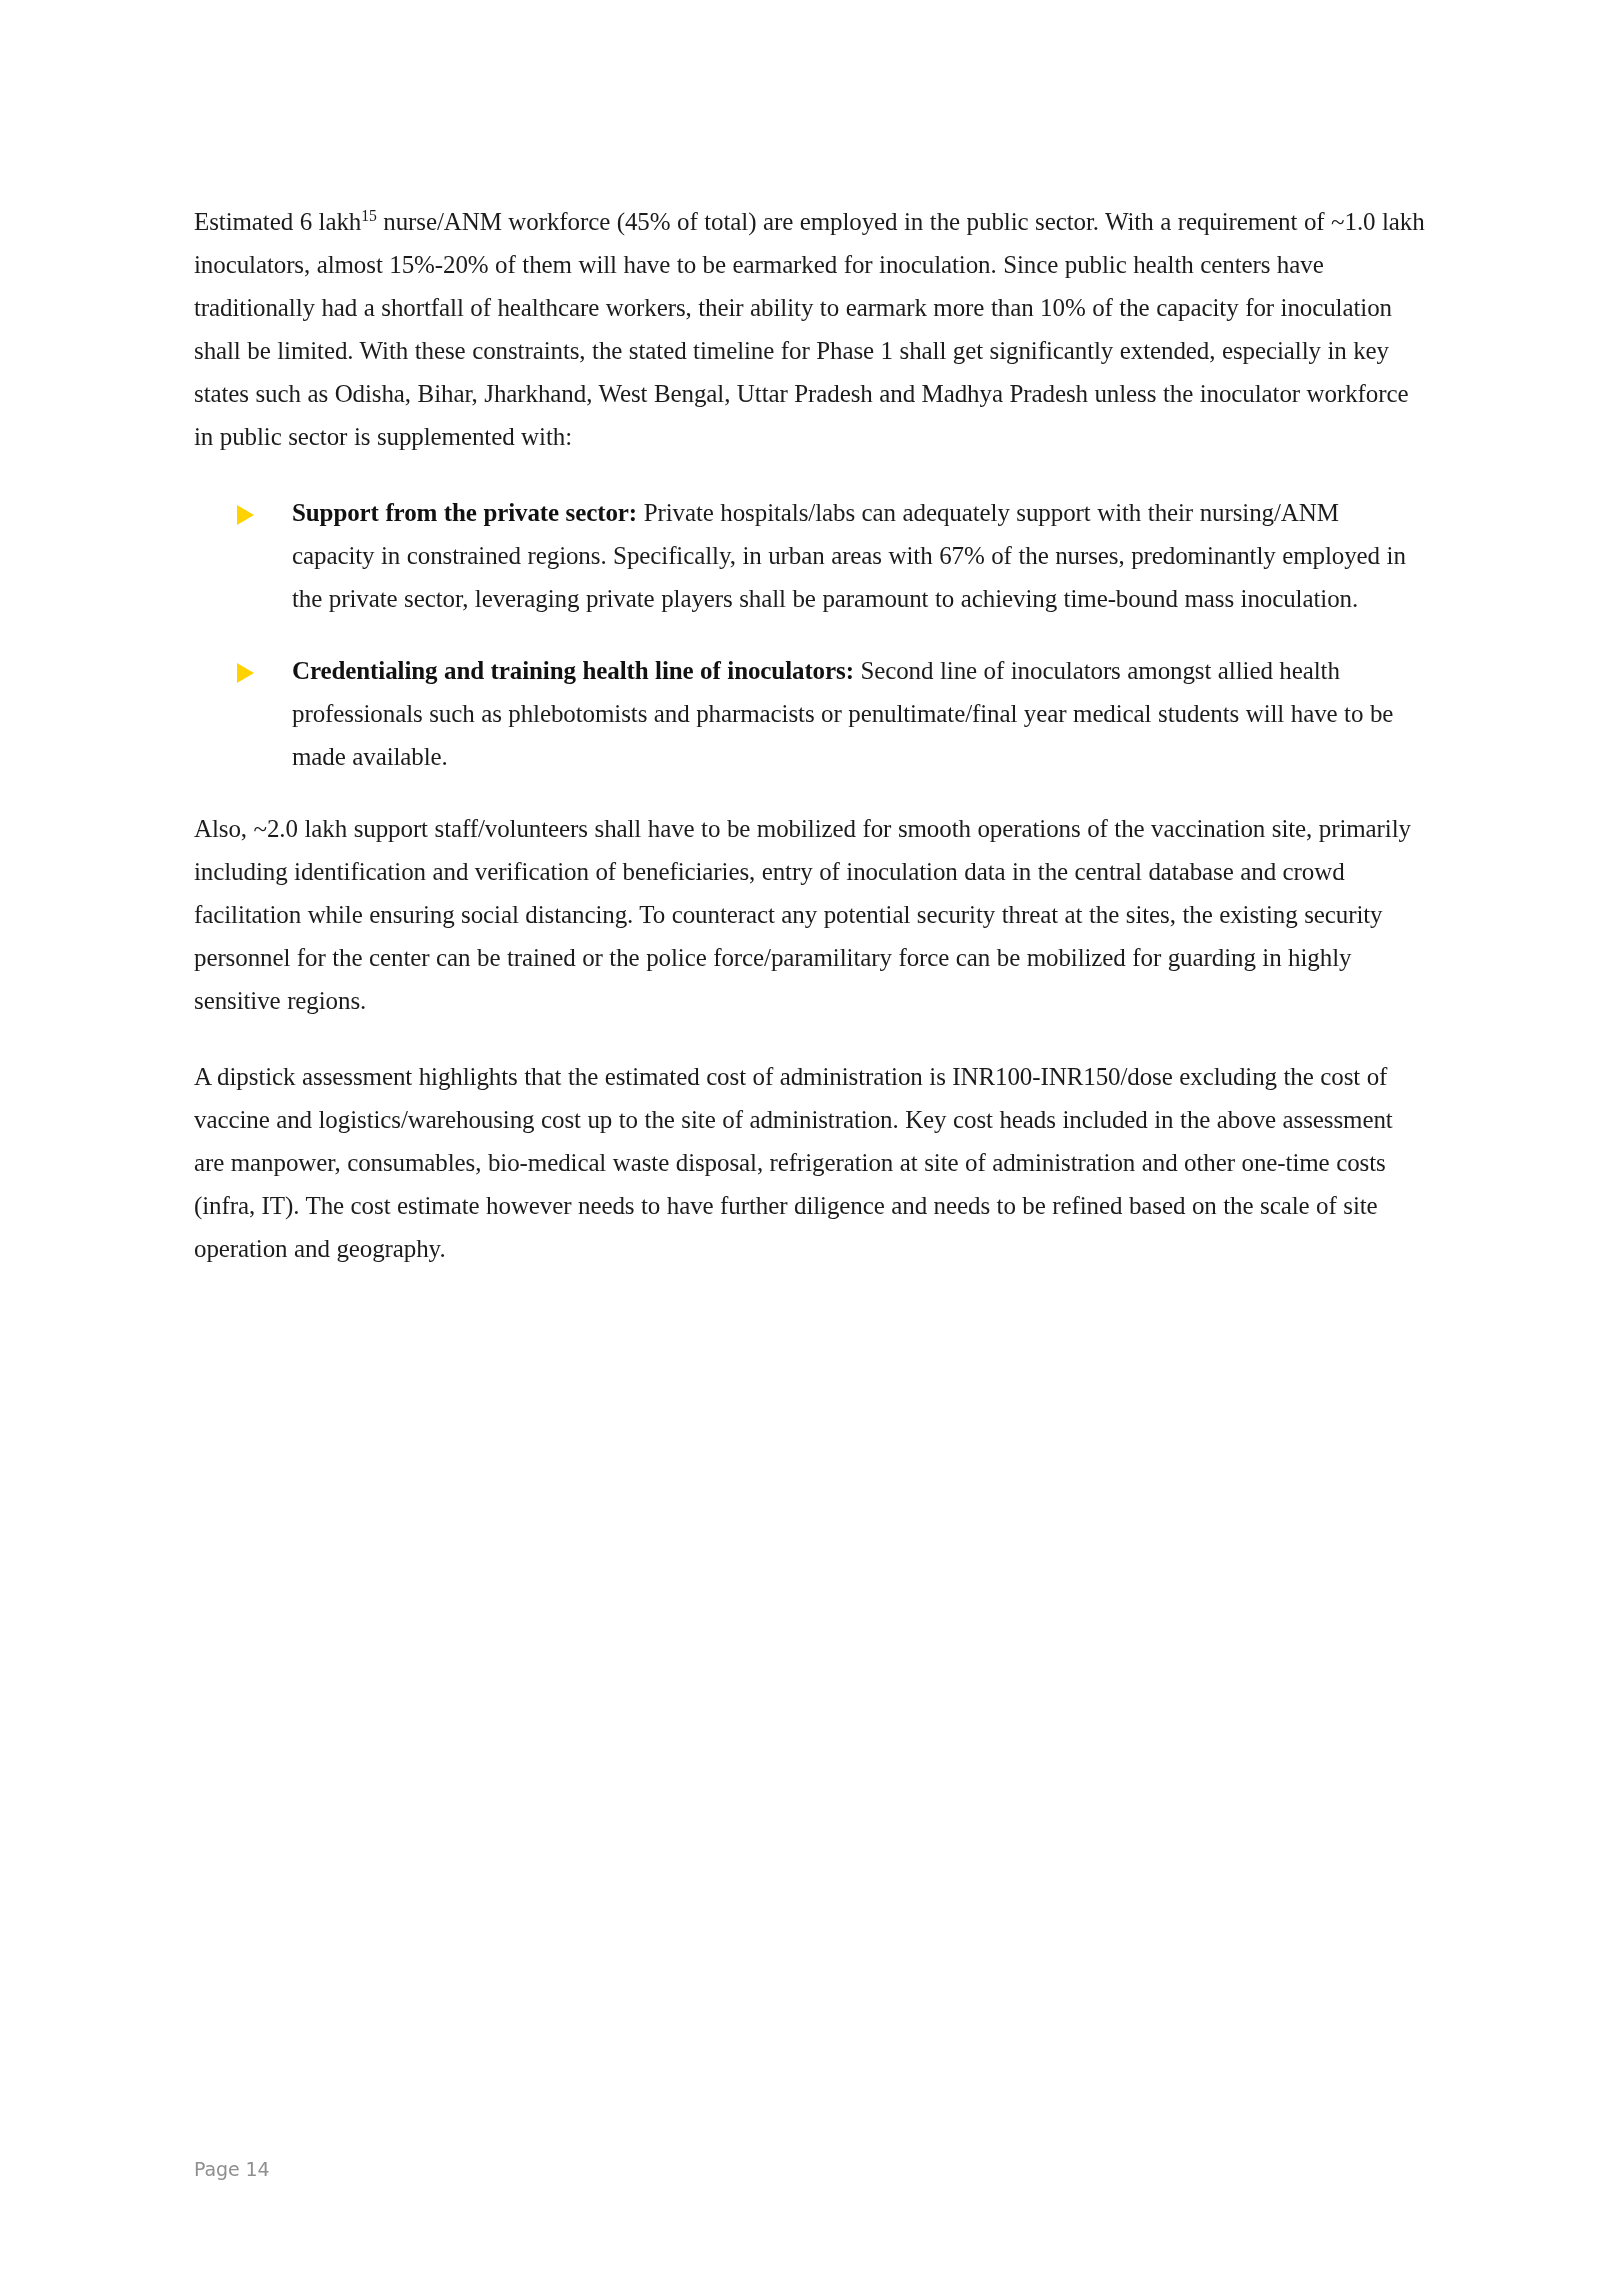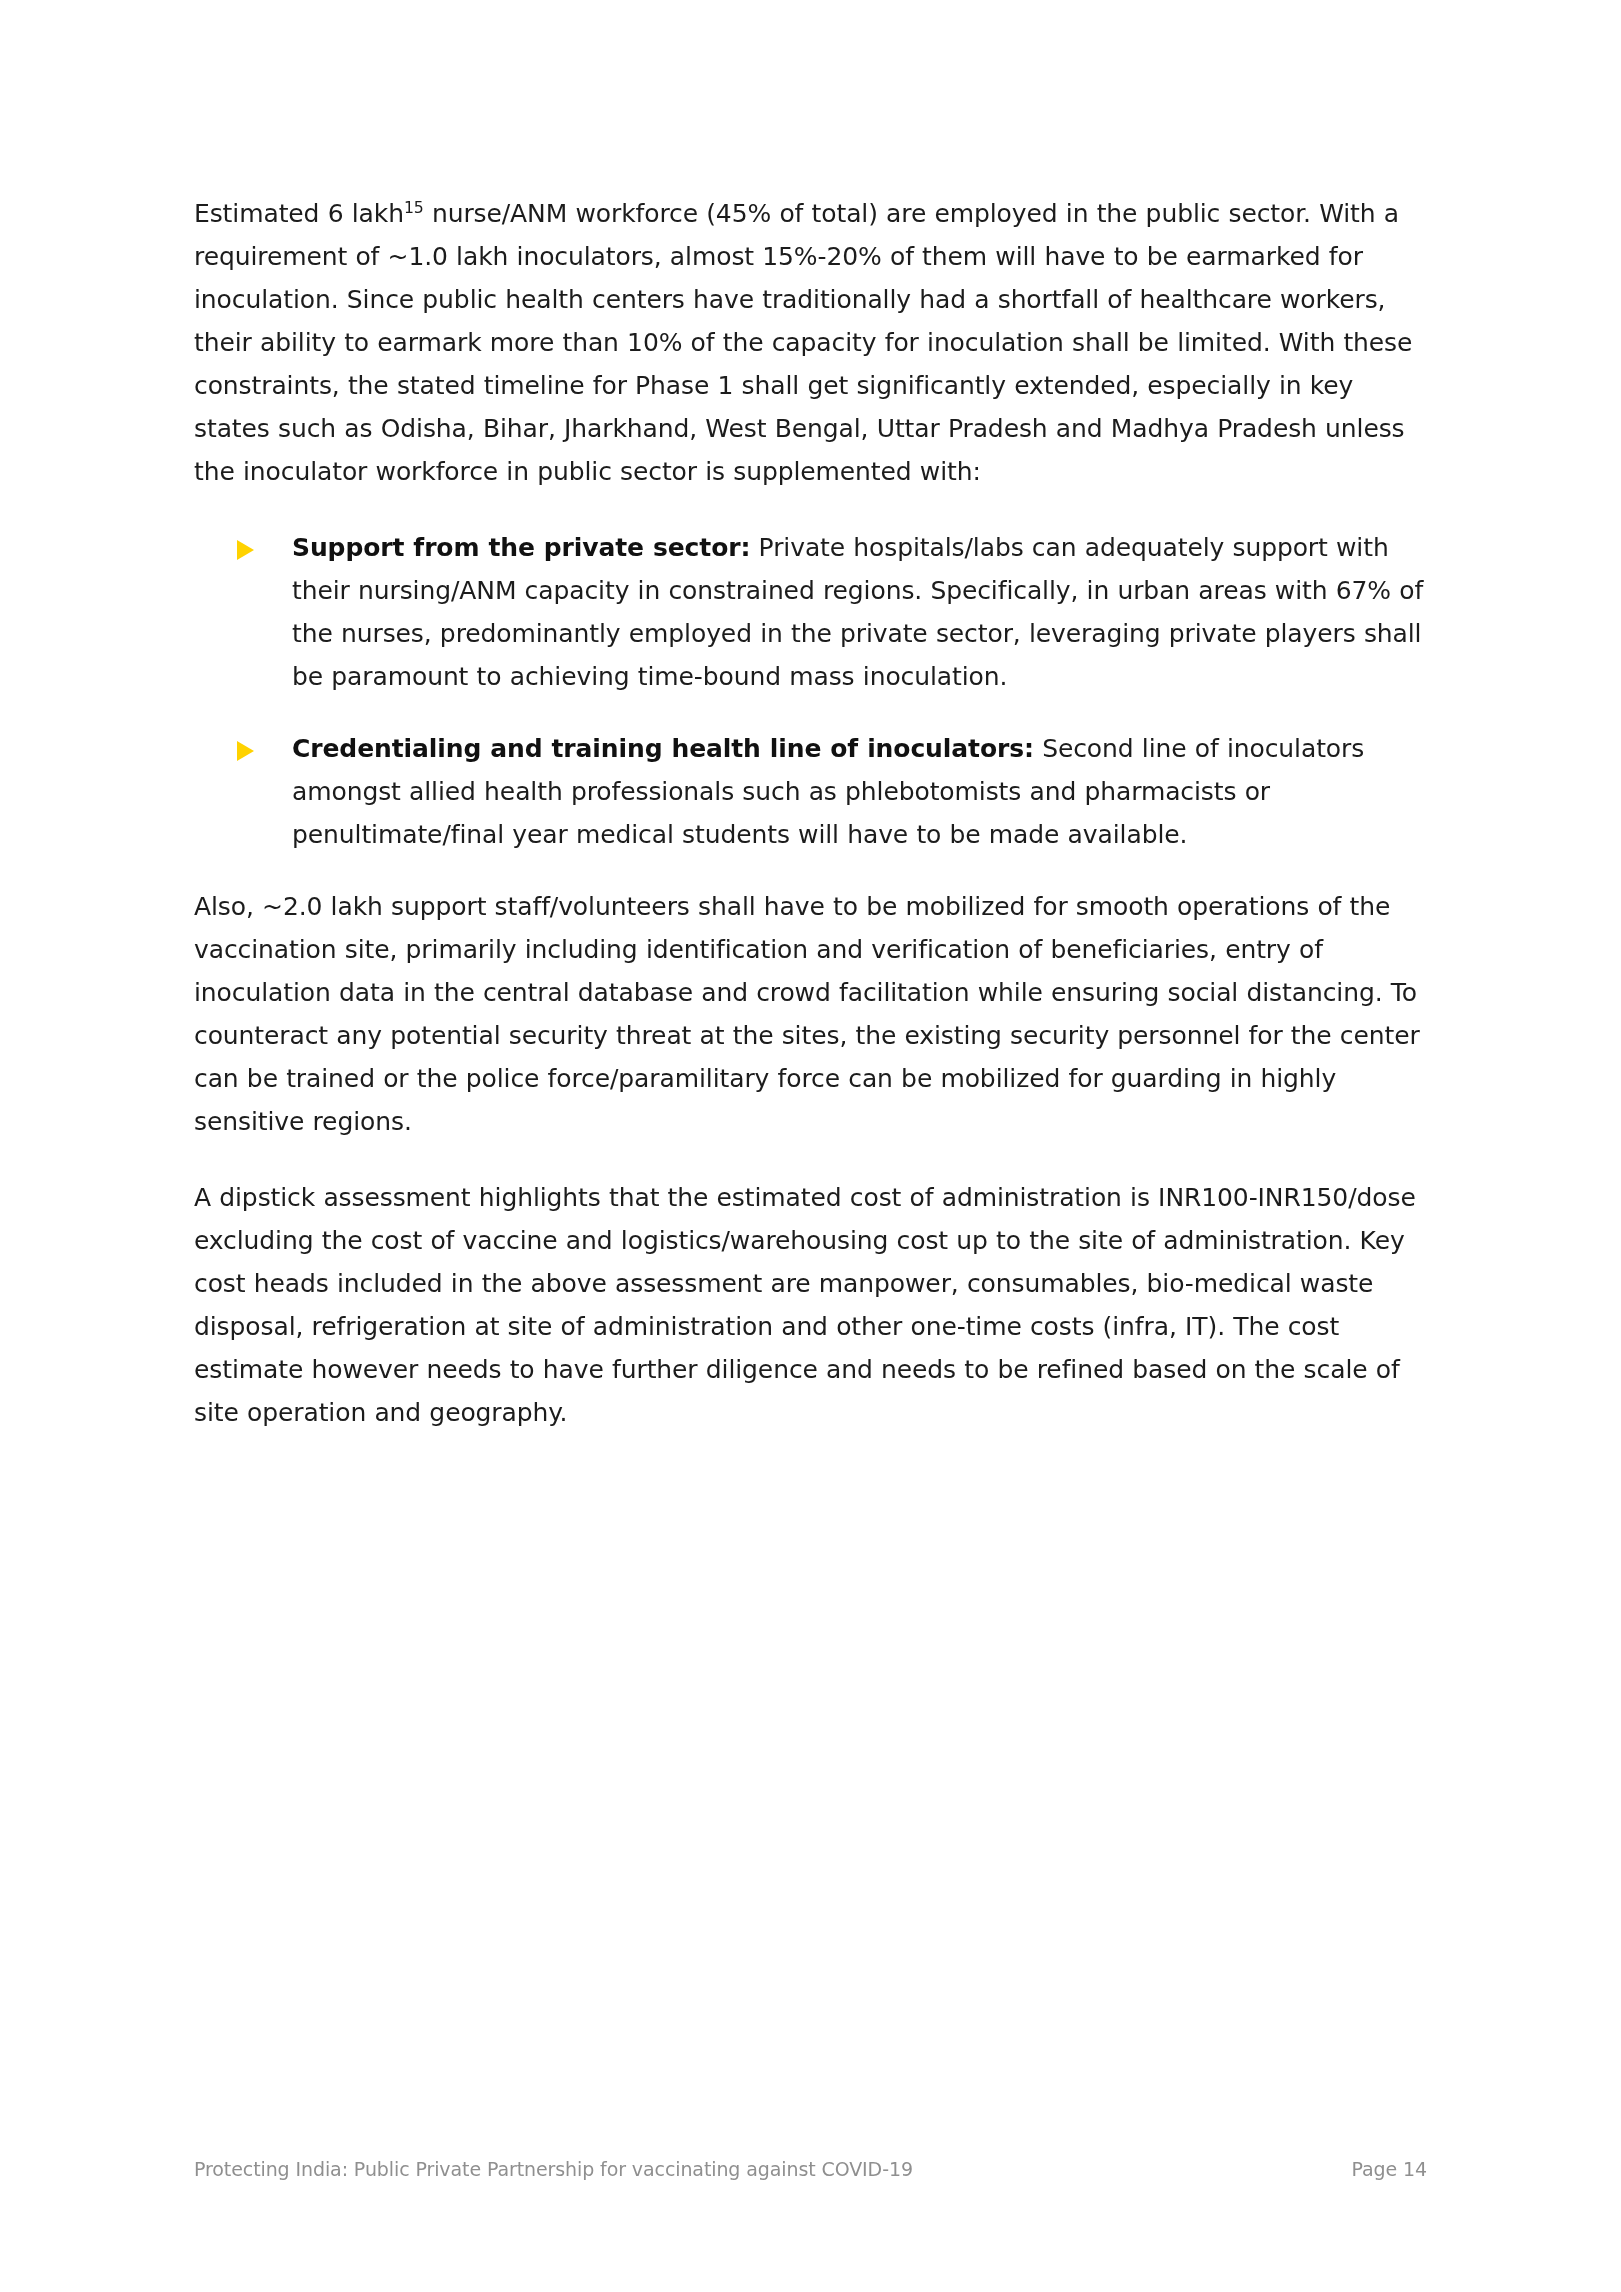--- a/index.html
+++ b/index.html
@@ -16,22 +16,23 @@
     background: #ffffff;
     margin: 0 auto;
     overflow: hidden;
     font-family: "DejaVu Sans", "Liberation Sans", sans-serif;
     box-sizing: border-box;
   }
 
   .content {
     position: absolute;
     left: 194px;
-    top: 192px;
+    top: 200px;
     width: 1235px;
+    font-family: Liberation Serif, serif;
   }
 
   .para {
     font-size: 25px;
     line-height: 43px;
     color: #1c1c1c;
     margin: 0 0 33px 0;
     text-align: left;
     letter-spacing: -0.1px;
     word-spacing: 0.4px;
@@ -117,18 +118,17 @@
 
     </ul>
 
     <p class="para">Also, ~2.0 lakh support staff/volunteers shall have to be mobilized for smooth operations of the vaccination site, primarily including identification and verification of beneficiaries, entry of inoculation data in the central database and crowd facilitation while ensuring social distancing. To counteract any potential security threat at the sites, the existing security personnel for the center can be trained or the police force/paramilitary force can be mobilized for guarding in highly sensitive regions.</p>
 
     <p class="para">A dipstick assessment highlights that the estimated cost of administration is INR100-INR150/dose excluding the cost of vaccine and logistics/warehousing cost up to the site of administration. Key cost heads included in the above assessment are manpower, consumables, bio-medical waste disposal, refrigeration at site of administration and other one-time costs (infra, IT). The cost estimate however needs to have further diligence and needs to be refined based on the scale of site operation and geography.</p>
 
   </div>
 
   <div class="footer">
-    <span class="footer-left">Protecting India: Public Private Partnership for vaccinating against COVID-19</span>
     <span class="footer-right">Page 14</span>
   </div>
 
 </div>
 
 
 </body></html>

